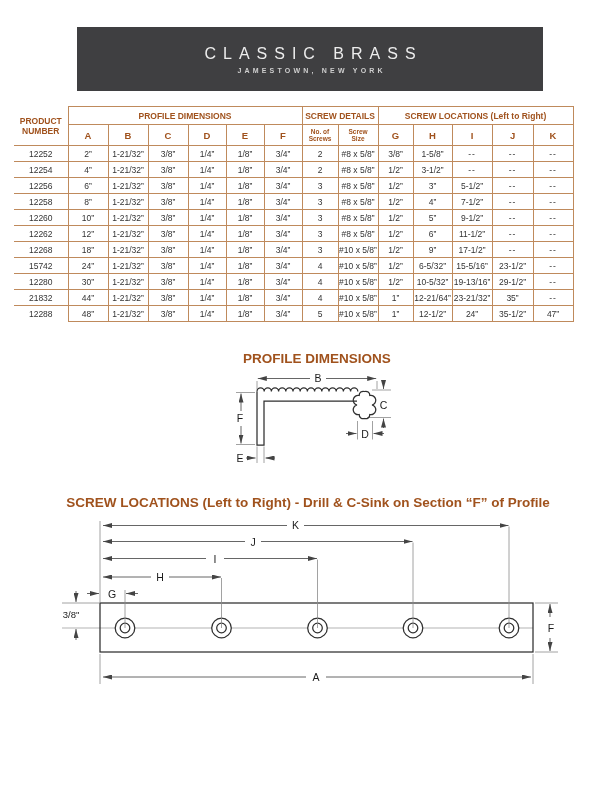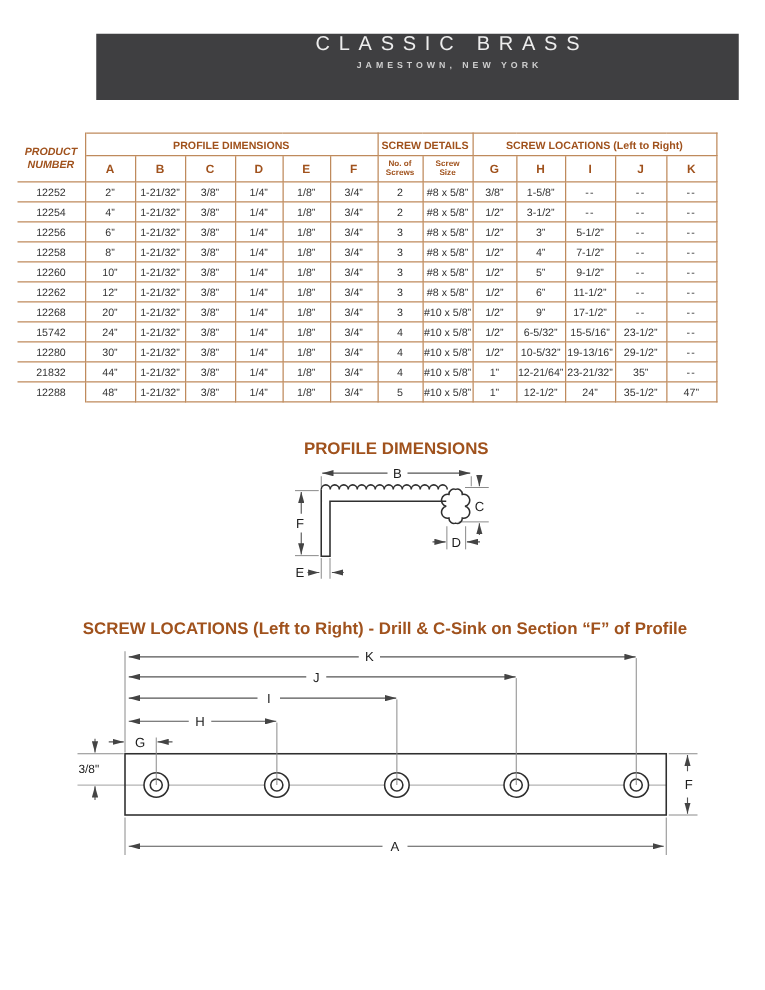--- a/index.html
+++ b/index.html
@@ -1,37 +1,37 @@
 <!DOCTYPE html>
 <html><head>
 <meta charset="utf-8">
 <style>
   html,body{margin:0;padding:0;background:#fff;}
   .page{position:relative;width:612px;height:792px;background:#fff;overflow:hidden;
         font-family:"Liberation Sans",sans-serif;}
 
   
-  .brand-box{position:absolute;left:77px;top:27px;width:466px;height:53px;
-             display:flex;flex-direction:column;align-items:center;justify-content:flex-start;padding-left:48px;}
+  .brand-box{position:absolute;left:77px;top:27px;width:466px;height:64px;
+             display:flex;flex-direction:column;align-items:center;justify-content:center;}
   .brand-name{font-size:16px;font-weight:400;letter-spacing:7px;color:#ededed;
               padding-left:7px;white-space:nowrap;}
   .brand-loc{font-size:7px;font-weight:bold;letter-spacing:3.2px;color:#cfcfcf;
              margin-top:4px;padding-left:3.2px;white-space:nowrap;}
 
   
   table.spec{position:absolute;left:14px;top:106px;width:559px;border-collapse:collapse;
              table-layout:fixed;}
   table.spec th,table.spec td{border:1px solid #bf8a5c;text-align:center;vertical-align:middle;
              padding:0;overflow:hidden;}
   table.spec thead th{color:#a0521d;font-weight:bold;}
   tr.grp th{height:17px;font-size:8.5px;}
   tr.cols th{height:20px;font-size:9.5px;}
   th.two-line{font-size:6.5px!important;line-height:1.15;white-space:pre-line;}
   th.prod-head{border:none!important;border-bottom:1px solid #bf8a5c!important;
-               border-right:1px solid #bf8a5c!important;font-size:9.5px;white-space:pre-line;line-height:1.2;font-style:italic;}
+               border-right:1px solid #bf8a5c!important;font-size:9.5px;white-space:pre-line;line-height:1.2;}
   table.spec td{height:15px;font-size:8.5px;color:#333;}
   td.prod{border:none!important;border-bottom:1px solid #bf8a5c!important;
           border-right:1px solid #bf8a5c!important;font-weight:normal;font-size:9.5px;color:#101010;}
   tbody tr:last-child td.prod{border-bottom:none!important;text-align:center;}
   td.size{font-size:6.8px;}
   td.small{font-size:7px;}
   td.dash{color:#555;letter-spacing:1px;}
 
   
   .sec-title{position:absolute;left:0;width:612px;text-align:center;
@@ -195,21 +195,21 @@
           <td>3</td>
           <td class="size">#8 x 5/8”</td>
           <td>1/2”</td>
           <td>6”</td>
           <td>11-1/2”</td>
           <td class="dash">--</td>
           <td class="dash">--</td>
         </tr>
         <tr>
           <td class="prod">12268</td>
-          <td>20”</td>
+          <td>18”</td>
           <td>1-21/32”</td>
           <td>3/8”</td>
           <td>1/4”</td>
           <td>1/8”</td>
           <td>3/4”</td>
           <td>3</td>
           <td class="size">#10 x 5/8”</td>
           <td>1/2”</td>
           <td>9”</td>
           <td>17-1/2”</td>

